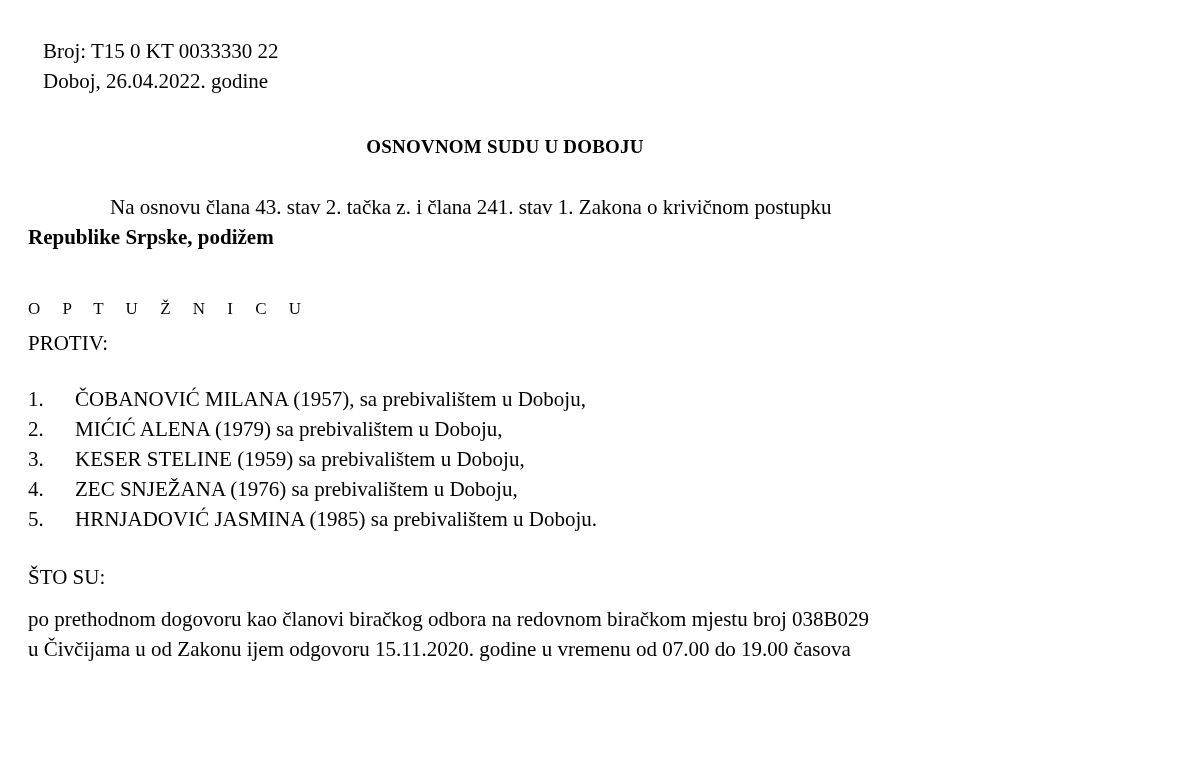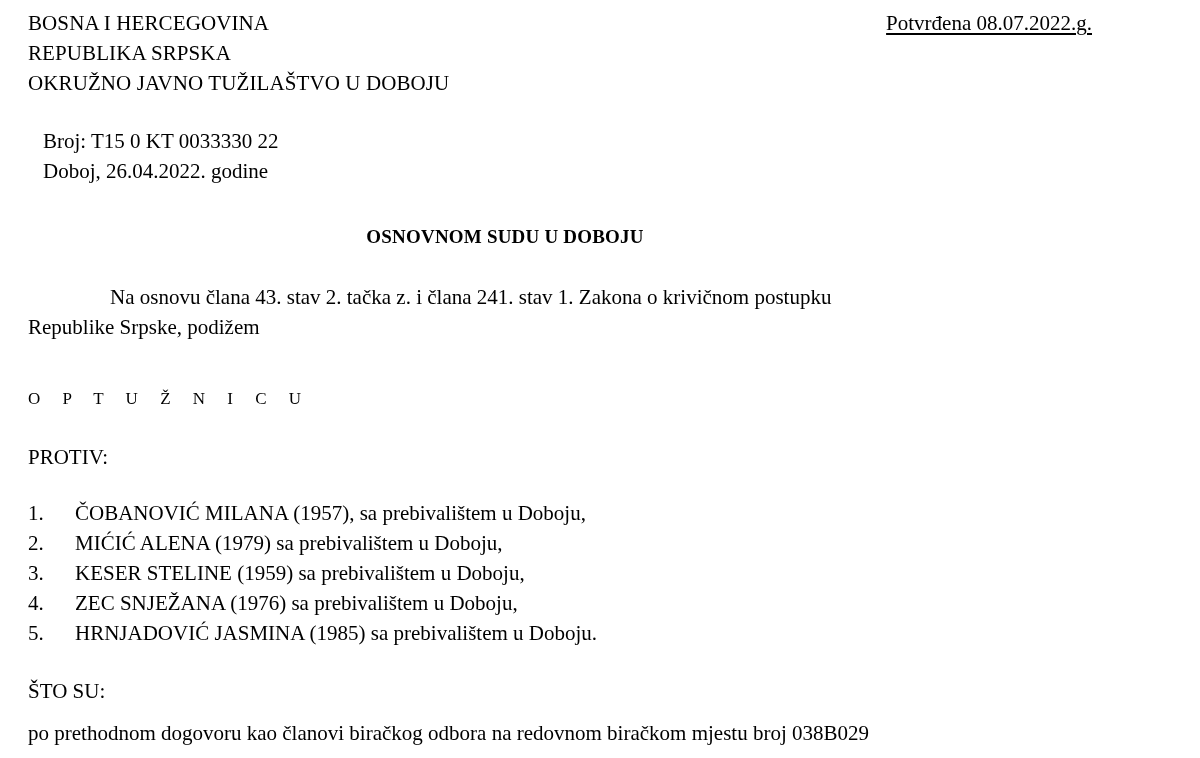--- a/index.html
+++ b/index.html
@@ -94,25 +94,26 @@
   
   .legal-basis {
     margin-top: 30px;
     text-align: justify;
     text-justify: inter-word;
     text-indent: 82px;
     width: 1102px;
   }
   .legal-basis .lastline {
     text-indent: 0;
+    font-weight: bold;
   }
 
   
   .against-label {
-    margin-top: 28px;
+    margin-top: 4px;
     display: block;
   }
 
   .defendant-list {
     list-style: none;
     margin: 26px 0 0 0;
     padding: 0;
   }
   .defendant-list li {
     position: relative;
@@ -146,28 +147,20 @@
   .charge-body .line.clipped {
     
   }
 </style>
 </head>
 <body>
 
 <div class="page">
   <div class="content">
 
-    <div class="header-row">
-      <div class="org-lines">
-        <span class="org-line">BOSNA I HERCEGOVINA</span>
-        <span class="org-line">REPUBLIKA SRPSKA</span>
-        <span class="org-line">OKRUŽNO JAVNO TUŽILAŠTVO U DOBOJU</span>
-      </div>
-      <div class="confirm-stamp">Potvrđena 08.07.2022.g.</div>
-    </div>
 
     <div class="ref-block">
       <span class="ref-line">Broj: T15 0 KT 0033330 22</span>
       <span class="ref-line">Doboj, 26.04.2022. godine</span>
     </div>
 
     <div class="court-heading">OSNOVNOM SUDU U DOBOJU</div>
 
     <div class="legal-basis">
       <span>Na osnovu člana 43. stav 2. tačka z.  i člana 241. stav 1. Zakona o krivičnom postupku</span>
@@ -197,16 +190,17 @@
       </li>
       <li>
         <span class="num">5.</span>
         <span class="txt">HRNJADOVIĆ JASMINA (1985) sa prebivalištem u Doboju.</span>
       </li>
     </ol>
 
     <span class="charge-intro">ŠTO SU:</span>
     <div class="charge-body">
       <span class="line">po prethodnom dogovoru kao članovi biračkog odbora na redovnom biračkom mjestu broj 038B029</span>
+      <span class="line clipped">u Čivčijama u od Zakonu ijem odgovoru 15.11.2020. godine u vremenu od 07.00 do 19.00 časova</span>
     </div>
 
   </div>
 </div>
 
 </body></html>

